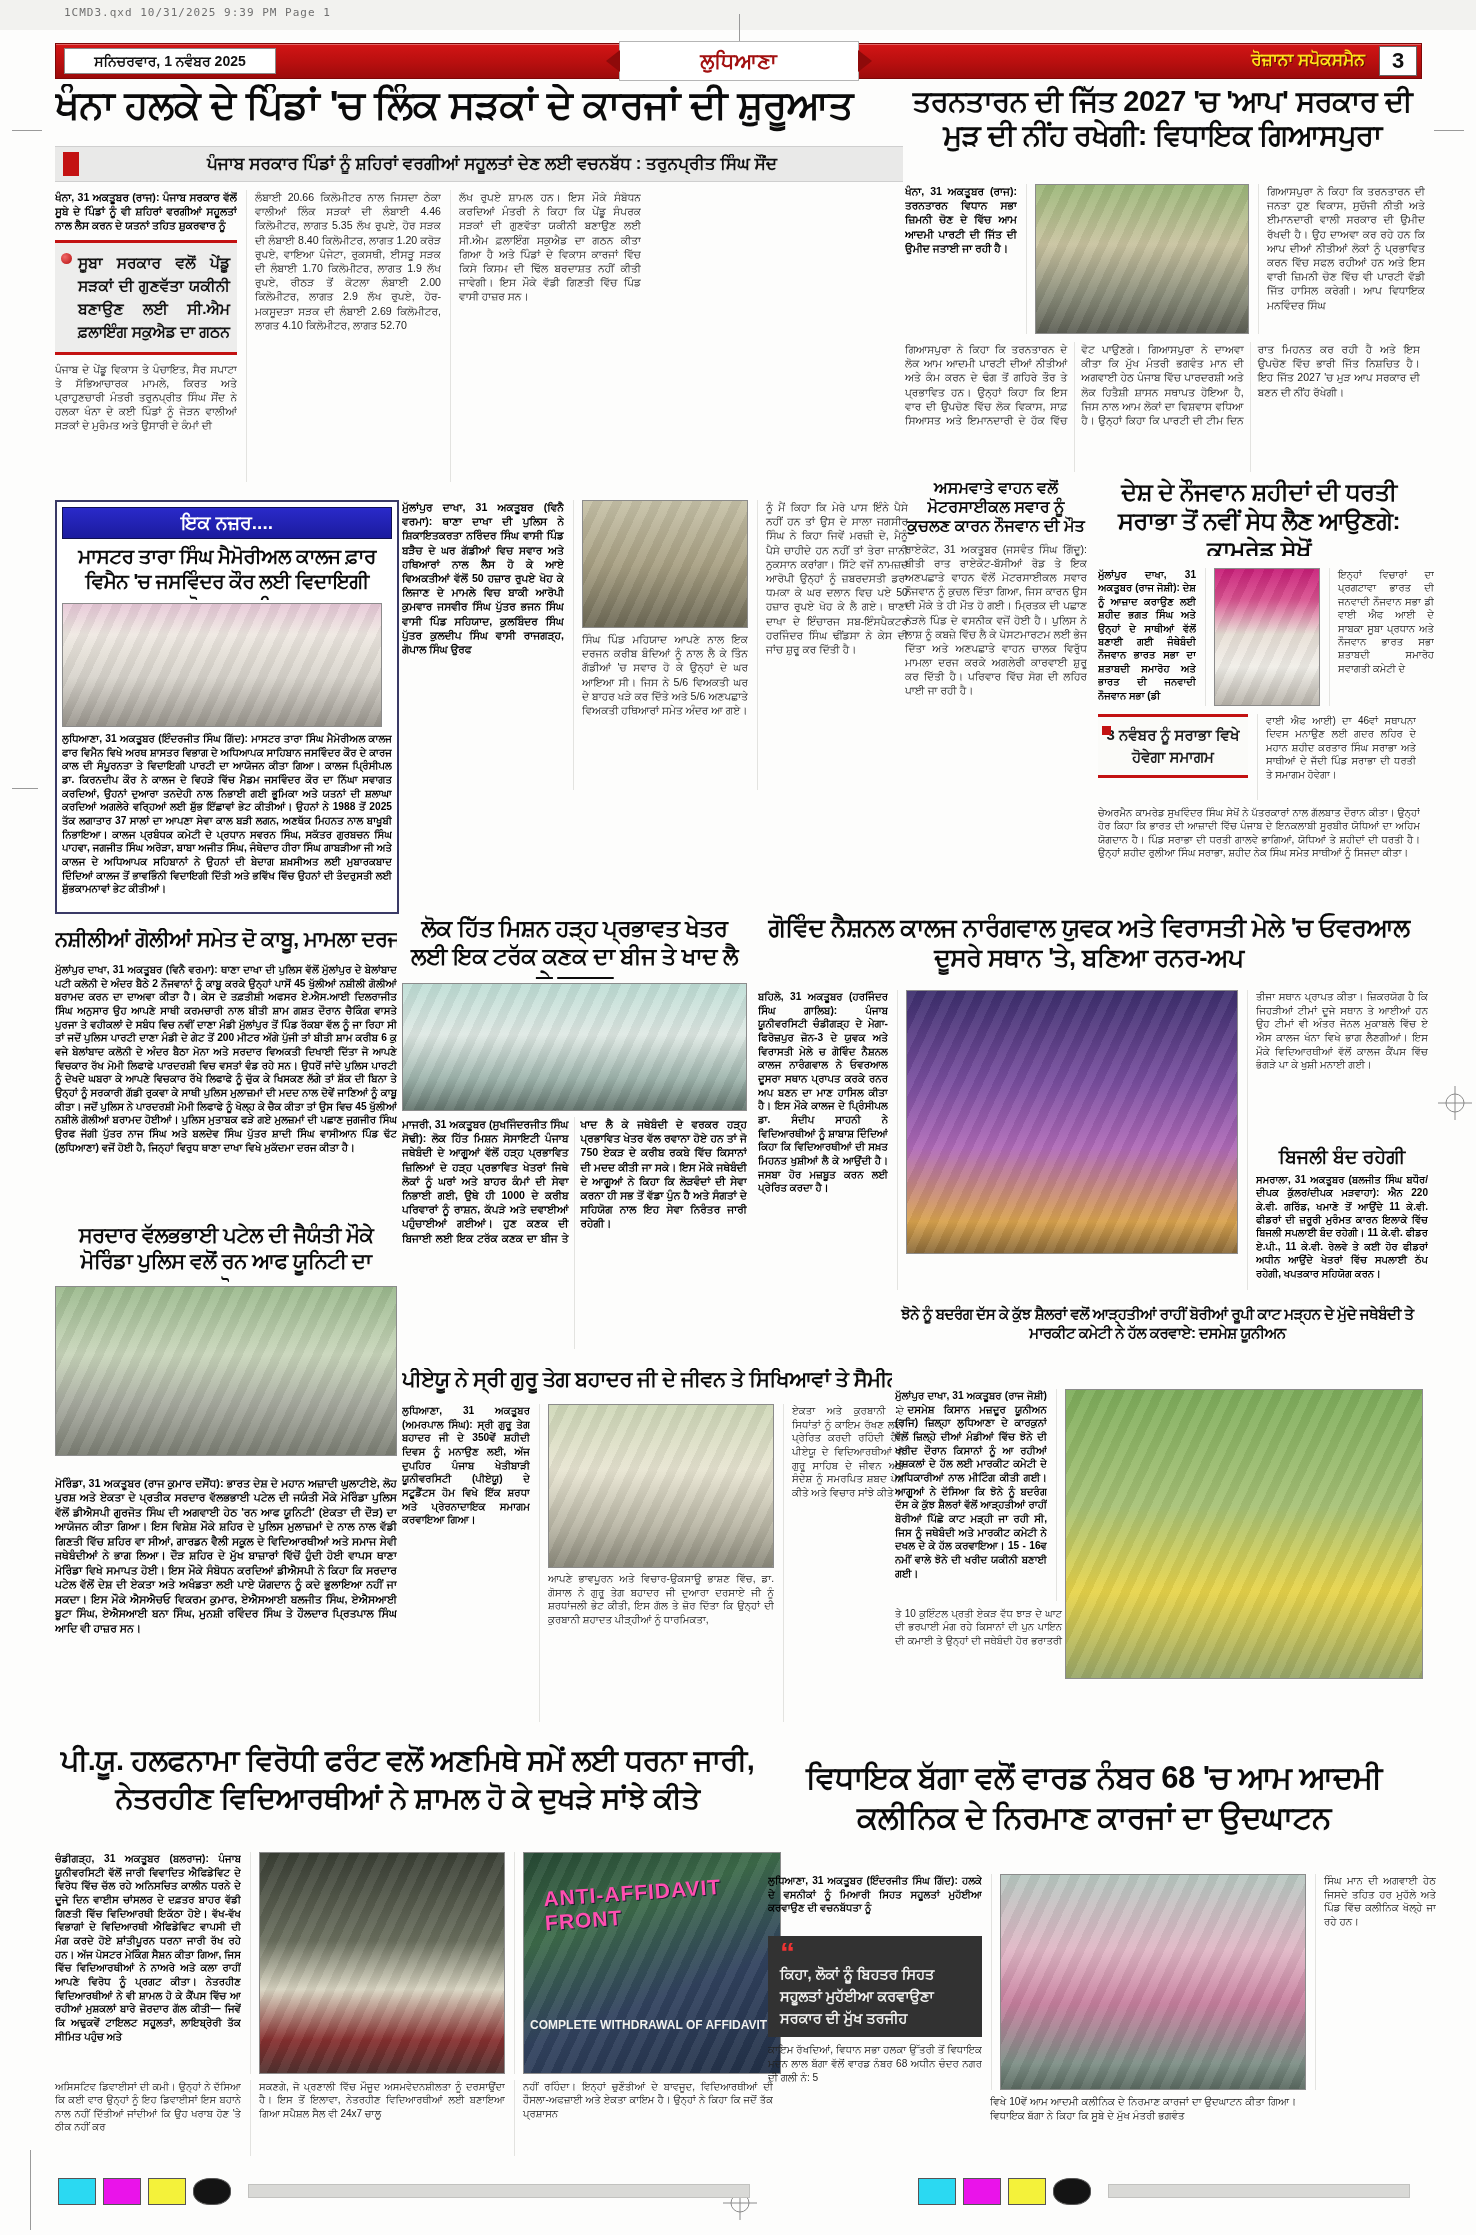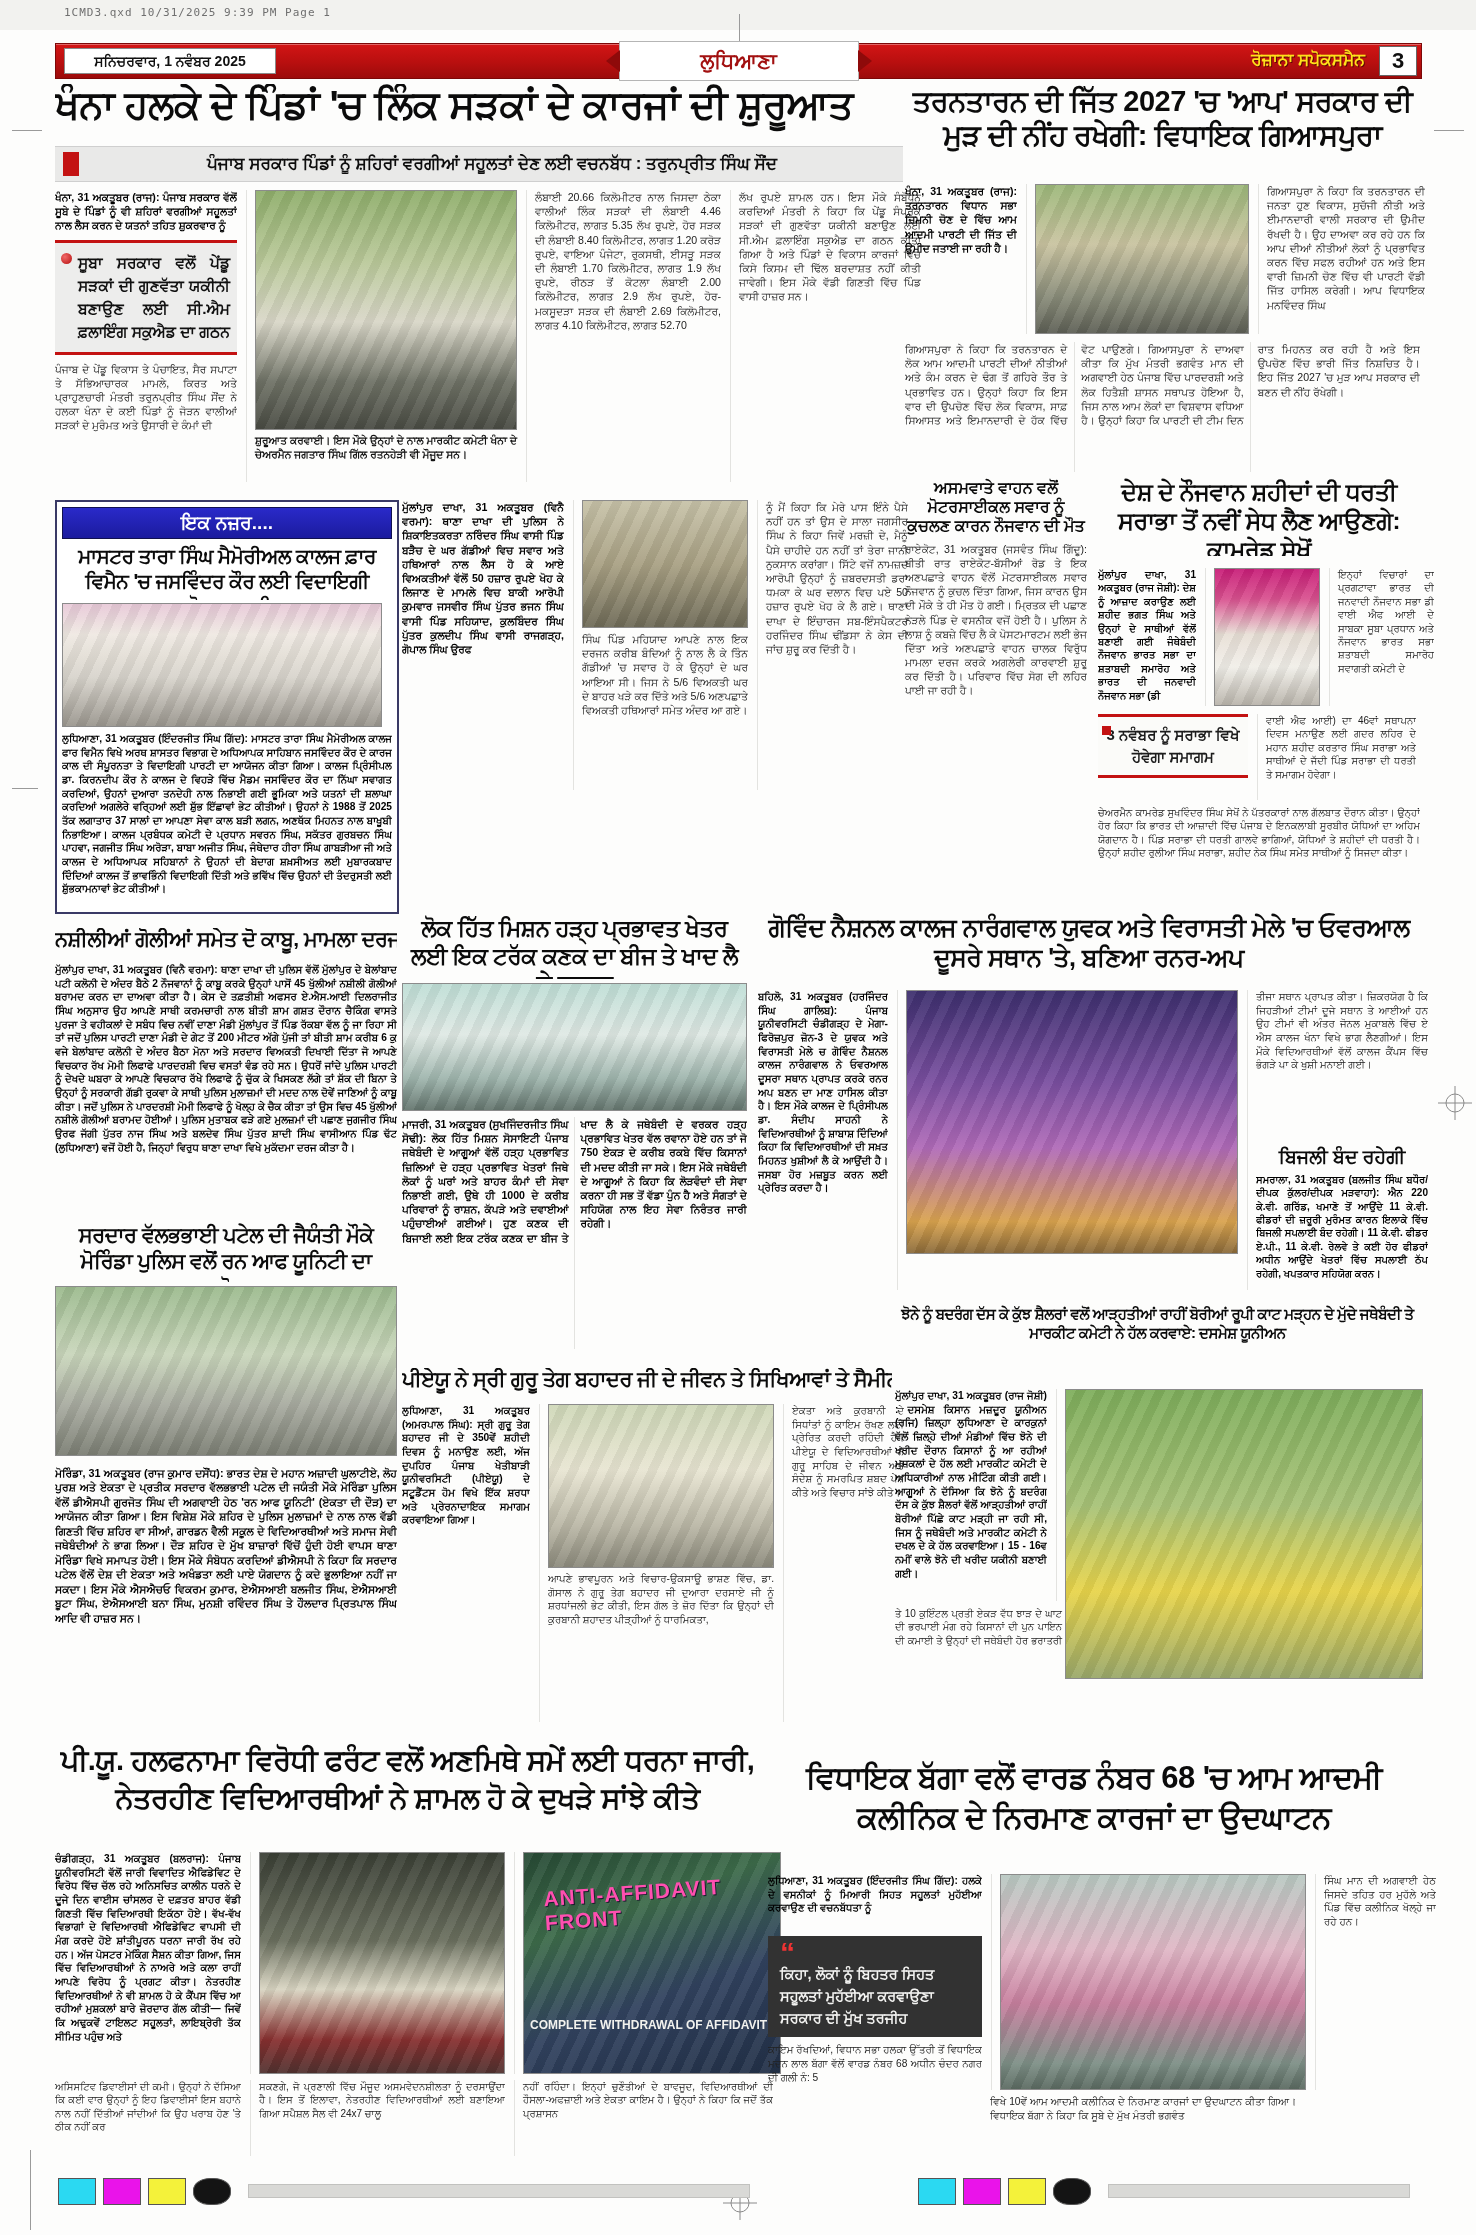--- a/index.html
+++ b/index.html
@@ -142,24 +142,20 @@
 </div>
 <div class="abs flexrow" style="left:55px;top:190px;width:848px;height:292px;">
   <div class="tcol body-txt" style="width:182px;height:292px;">
     <span class="byline">ਖੰਨਾ, 31 ਅਕਤੂਬਰ (ਰਾਜ): ਪੰਜਾਬ ਸਰਕਾਰ ਵੱਲੋਂ ਸੂਬੇ ਦੇ ਪਿੰਡਾਂ ਨੂੰ ਵੀ ਸ਼ਹਿਰਾਂ ਵਰਗੀਆਂ ਸਹੂਲਤਾਂ ਨਾਲ ਲੈਸ ਕਰਨ ਦੇ ਯਤਨਾਂ ਤਹਿਤ ਸ਼ੁਕਰਵਾਰ ਨੂੰ</span>
     <div class="pullquote">
       <span class="dot"></span>
       <span class="pqt">ਸੂਬਾ ਸਰਕਾਰ ਵਲੋਂ ਪੇਂਡੂ ਸੜਕਾਂ ਦੀ ਗੁਣਵੱਤਾ ਯਕੀਨੀ ਬਣਾਉਣ ਲਈ ਸੀ.ਐਮ ਫ਼ਲਾਇੰਗ ਸਕੁਐਡ ਦਾ ਗਠਨ</span>
     </div>
     <span>ਪੰਜਾਬ ਦੇ ਪੇਂਡੂ ਵਿਕਾਸ ਤੇ ਪੰਚਾਇਤ, ਸੈਰ ਸਪਾਟਾ ਤੇ ਸੱਭਿਆਚਾਰਕ ਮਾਮਲੇ, ਕਿਰਤ ਅਤੇ ਪ੍ਰਾਹੁਣਚਾਰੀ ਮੰਤਰੀ ਤਰੁਨਪ੍ਰੀਤ ਸਿੰਘ ਸੌਂਦ ਨੇ ਹਲਕਾ ਖੰਨਾ ਦੇ ਕਈ ਪਿੰਡਾਂ ਨੂੰ ਜੋੜਨ ਵਾਲੀਆਂ ਸੜਕਾਂ ਦੇ ਮੁਰੰਮਤ ਅਤੇ ਉਸਾਰੀ ਦੇ ਕੰਮਾਂ ਦੀ</span>
   </div>
-  <div class="tcol" style="width:262px;">
-    <div class="ph ph-road" style="width:260px;height:238px;"></div>
-    <div class="caption" style="margin-top:4px;">ਸ਼ੁਰੂਆਤ ਕਰਵਾਈ। ਇਸ ਮੌਕੇ ਉਨ੍ਹਾਂ ਦੇ ਨਾਲ ਮਾਰਕੀਟ ਕਮੇਟੀ ਖੰਨਾ ਦੇ ਚੇਅਰਮੈਨ ਜਗਤਾਰ ਸਿੰਘ ਗਿੱਲ ਰਤਨਹੇੜੀ ਵੀ ਮੌਜੂਦ ਸਨ।</div>
-  </div>
   <div class="tcol body-txt" style="width:186px;height:292px;">ਲੰਬਾਈ 20.66 ਕਿਲੋਮੀਟਰ ਨਾਲ ਜਿਸਦਾ ਠੇਕਾ ਵਾਲੀਆਂ ਲਿੰਕ ਸੜਕਾਂ ਦੀ ਲੰਬਾਈ 4.46 ਕਿਲੋਮੀਟਰ, ਲਾਗਤ 5.35 ਲੱਖ ਰੁਪਏ, ਹੋਰ ਸੜਕ ਦੀ ਲੰਬਾਈ 8.40 ਕਿਲੋਮੀਟਰ, ਲਾਗਤ 1.20 ਕਰੋੜ ਰੁਪਏ, ਵਾਇਆ ਪੰਜੇਟਾ, ਰੁਕਸਥੀ, ਈਸੜੂ ਸੜਕ ਦੀ ਲੰਬਾਈ 1.70 ਕਿਲੋਮੀਟਰ, ਲਾਗਤ 1.9 ਲੱਖ ਰੁਪਏ, ਰੀਠੜ ਤੋਂ ਕੋਟਲਾ ਲੰਬਾਈ 2.00 ਕਿਲੋਮੀਟਰ, ਲਾਗਤ 2.9 ਲੱਖ ਰੁਪਏ, ਹੋਰ-ਮਕਸੂਦੜਾ ਸੜਕ ਦੀ ਲੰਬਾਈ 2.69 ਕਿਲੋਮੀਟਰ, ਲਾਗਤ 4.10 ਕਿਲੋਮੀਟਰ, ਲਾਗਤ 52.70</div>
   <div class="tcol body-txt" style="width:182px;height:292px;">ਲੱਖ ਰੁਪਏ ਸ਼ਾਮਲ ਹਨ। ਇਸ ਮੌਕੇ ਸੰਬੋਧਨ ਕਰਦਿਆਂ ਮੰਤਰੀ ਨੇ ਕਿਹਾ ਕਿ ਪੇਂਡੂ ਸੰਪਰਕ ਸੜਕਾਂ ਦੀ ਗੁਣਵੱਤਾ ਯਕੀਨੀ ਬਣਾਉਣ ਲਈ ਸੀ.ਐਮ ਫ਼ਲਾਇੰਗ ਸਕੁਐਡ ਦਾ ਗਠਨ ਕੀਤਾ ਗਿਆ ਹੈ ਅਤੇ ਪਿੰਡਾਂ ਦੇ ਵਿਕਾਸ ਕਾਰਜਾਂ ਵਿੱਚ ਕਿਸੇ ਕਿਸਮ ਦੀ ਢਿੱਲ ਬਰਦਾਸ਼ਤ ਨਹੀਂ ਕੀਤੀ ਜਾਵੇਗੀ। ਇਸ ਮੌਕੇ ਵੱਡੀ ਗਿਣਤੀ ਵਿੱਚ ਪਿੰਡ ਵਾਸੀ ਹਾਜ਼ਰ ਸਨ।</div>
 </div>
 
 <div class="abs hl c" style="left:905px;top:84px;width:515px;height:94px;font-size:29px;line-height:1.18;">ਤਰਨਤਾਰਨ ਦੀ ਜਿੱਤ 2027 'ਚ 'ਆਪ' ਸਰਕਾਰ ਦੀ ਮੁੜ ਦੀ ਨੀਂਹ ਰਖੇਗੀ: ਵਿਧਾਇਕ ਗਿਆਸਪੁਰਾ</div>
 <div class="abs flexrow" style="left:905px;top:184px;width:515px;height:150px;">
   <div class="tcol body-txt" style="width:112px;height:150px;">
     <span class="byline">ਖੰਨਾ, 31 ਅਕਤੂਬਰ (ਰਾਜ): ਤਰਨਤਾਰਨ ਵਿਧਾਨ ਸਭਾ ਜ਼ਿਮਨੀ ਚੋਣ ਦੇ ਵਿੱਚ ਆਮ ਆਦਮੀ ਪਾਰਟੀ ਦੀ ਜਿੱਤ ਦੀ ਉਮੀਦ ਜਤਾਈ ਜਾ ਰਹੀ ਹੈ।</span>
   </div>
   <div class="tcol" style="width:214px;">
@@ -252,21 +248,21 @@
       <div class="body-txt" style="margin-top:4px;height:110px;font-size:10px;">
         <span class="byline">ਸਮਰਾਲਾ, 31 ਅਕਤੂਬਰ (ਬਲਜੀਤ ਸਿੰਘ ਬਧੌਰ/ ਦੀਪਕ ਕੁੱਲਰ/ਦੀਪਕ ਮੜਵਾਹਾ): ਐਨ 220 ਕੇ.ਵੀ. ਗਰਿੱਡ, ਖਮਾਣੋ ਤੋਂ ਆਉਂਦੇ 11 ਕੇ.ਵੀ. ਫੀਡਰਾਂ ਦੀ ਜ਼ਰੂਰੀ ਮੁਰੰਮਤ ਕਾਰਨ ਇਲਾਕੇ ਵਿੱਚ ਬਿਜਲੀ ਸਪਲਾਈ ਬੰਦ ਰਹੇਗੀ। 11 ਕੇ.ਵੀ. ਫੀਡਰ ਏ.ਪੀ., 11 ਕੇ.ਵੀ. ਰੇਲਵੇ ਤੇ ਕਈ ਹੋਰ ਫੀਡਰਾਂ ਅਧੀਨ ਆਉਂਦੇ ਖੇਤਰਾਂ ਵਿੱਚ ਸਪਲਾਈ ਠੱਪ ਰਹੇਗੀ, ਖਪਤਕਾਰ ਸਹਿਯੋਗ ਕਰਨ।</span>
       </div>
     </div>
   </div>
 </div>
 
 <div class="abs" style="left:55px;top:1222px;width:342px;height:500px;">
   <div class="hl c" style="font-size:21px;height:60px;line-height:1.25;">ਸਰਦਾਰ ਵੱਲਭਭਾਈ ਪਟੇਲ ਦੀ ਜੈਯੰਤੀ ਮੌਕੇ ਮੋਰਿੰਡਾ ਪੁਲਿਸ ਵਲੋਂ ਰਨ ਆਫ ਯੂਨਿਟੀ ਦਾ ਆਯੋਜਨ</div>
   <div class="ph ph-run" style="width:340px;height:168px;margin-top:4px;"></div>
-  <div class="body-txt" style="margin-top:10px;height:252px;font-size:10.8px;">
+  <div class="body-txt" style="margin-top:20px;height:252px;font-size:10.8px;">
     <span class="byline">ਮੋਰਿੰਡਾ, 31 ਅਕਤੂਬਰ (ਰਾਜ ਕੁਮਾਰ ਦਸੌਂਧ): ਭਾਰਤ ਦੇਸ਼ ਦੇ ਮਹਾਨ ਅਜ਼ਾਦੀ ਘੁਲਾਟੀਏ, ਲੋਹ ਪੁਰਸ਼ ਅਤੇ ਏਕਤਾ ਦੇ ਪ੍ਰਤੀਕ ਸਰਦਾਰ ਵੱਲਭਭਾਈ ਪਟੇਲ ਦੀ ਜਯੰਤੀ ਮੌਕੇ ਮੋਰਿੰਡਾ ਪੁਲਿਸ ਵੱਲੋਂ ਡੀਐਸਪੀ ਗੁਰਜੋਤ ਸਿੰਘ ਦੀ ਅਗਵਾਈ ਹੇਠ 'ਰਨ ਆਫ ਯੂਨਿਟੀ' (ਏਕਤਾ ਦੀ ਦੌੜ) ਦਾ ਆਯੋਜਨ ਕੀਤਾ ਗਿਆ। ਇਸ ਵਿਸ਼ੇਸ਼ ਮੌਕੇ ਸ਼ਹਿਰ ਦੇ ਪੁਲਿਸ ਮੁਲਾਜ਼ਮਾਂ ਦੇ ਨਾਲ ਨਾਲ ਵੱਡੀ ਗਿਣਤੀ ਵਿੱਚ ਸ਼ਹਿਰ ਵਾ ਸੀਆਂ, ਗਾਰਡਨ ਵੈਲੀ ਸਕੂਲ ਦੇ ਵਿਦਿਆਰਥੀਆਂ ਅਤੇ ਸਮਾਜ ਸੇਵੀ ਜਥੇਬੰਦੀਆਂ ਨੇ ਭਾਗ ਲਿਆ। ਦੌੜ ਸ਼ਹਿਰ ਦੇ ਮੁੱਖ ਬਾਜ਼ਾਰਾਂ ਵਿੱਚੋਂ ਹੁੰਦੀ ਹੋਈ ਵਾਪਸ ਥਾਣਾ ਮੋਰਿੰਡਾ ਵਿਖੇ ਸਮਾਪਤ ਹੋਈ। ਇਸ ਮੌਕੇ ਸੰਬੋਧਨ ਕਰਦਿਆਂ ਡੀਐਸਪੀ ਨੇ ਕਿਹਾ ਕਿ ਸਰਦਾਰ ਪਟੇਲ ਵੱਲੋਂ ਦੇਸ਼ ਦੀ ਏਕਤਾ ਅਤੇ ਅਖੰਡਤਾ ਲਈ ਪਾਏ ਯੋਗਦਾਨ ਨੂੰ ਕਦੇ ਭੁਲਾਇਆ ਨਹੀਂ ਜਾ ਸਕਦਾ। ਇਸ ਮੌਕੇ ਐਸਐਚਓ ਵਿਕਰਮ ਕੁਮਾਰ, ਏਐਸਆਈ ਬਲਜੀਤ ਸਿੰਘ, ਏਐਸਆਈ ਬੂਟਾ ਸਿੰਘ, ਏਐਸਆਈ ਬਨਾ ਸਿੰਘ, ਮੁਨਸ਼ੀ ਰਵਿੰਦਰ ਸਿੰਘ ਤੇ ਹੌਲਦਾਰ ਪ੍ਰਿਤਪਾਲ ਸਿੰਘ ਆਦਿ ਵੀ ਹਾਜ਼ਰ ਸਨ।</span>
   </div>
 </div>
 
 <div class="abs" style="left:895px;top:1305px;width:525px;height:440px;">
   <div class="hl c" style="font-size:15px;height:76px;line-height:1.25;">ਝੋਨੇ ਨੂੰ ਬਦਰੰਗ ਦੱਸ ਕੇ ਕੁੱਝ ਸ਼ੈਲਰਾਂ ਵਲੋਂ ਆੜ੍ਹਤੀਆਂ ਰਾਹੀਂ ਬੋਰੀਆਂ ਰੂਪੀ ਕਾਟ ਮੜ੍ਹਨ ਦੇ ਮੁੱਦੇ ਜਥੇਬੰਦੀ ਤੇ ਮਾਰਕੀਟ ਕਮੇਟੀ ਨੇ ਹੱਲ ਕਰਵਾਏ: ਦਸਮੇਸ਼ ਯੂਨੀਅਨ</div>
   <div class="flexrow" style="margin-top:8px;height:212px;">
     <div class="tcol body-txt" style="width:152px;height:290px;font-size:10.2px;">
       <span class="byline">ਮੁੱਲਾਂਪੁਰ ਦਾਖਾ, 31 ਅਕਤੂਬਰ (ਰਾਜ ਜੋਸ਼ੀ) : ਦਸਮੇਸ਼ ਕਿਸਾਨ ਮਜ਼ਦੂਰ ਯੂਨੀਅਨ (ਰਜਿ) ਜ਼ਿਲ੍ਹਾ ਲੁਧਿਆਣਾ ਦੇ ਕਾਰਕੁਨਾਂ ਵੱਲੋਂ ਜ਼ਿਲ੍ਹੇ ਦੀਆਂ ਮੰਡੀਆਂ ਵਿੱਚ ਝੋਨੇ ਦੀ ਖਰੀਦ ਦੌਰਾਨ ਕਿਸਾਨਾਂ ਨੂੰ ਆ ਰਹੀਆਂ ਮੁਸ਼ਕਲਾਂ ਦੇ ਹੱਲ ਲਈ ਮਾਰਕੀਟ ਕਮੇਟੀ ਦੇ ਅਧਿਕਾਰੀਆਂ ਨਾਲ ਮੀਟਿੰਗ ਕੀਤੀ ਗਈ। ਆਗੂਆਂ ਨੇ ਦੱਸਿਆ ਕਿ ਝੋਨੇ ਨੂੰ ਬਦਰੰਗ ਦੱਸ ਕੇ ਕੁੱਝ ਸ਼ੈਲਰਾਂ ਵੱਲੋਂ ਆੜ੍ਹਤੀਆਂ ਰਾਹੀਂ ਬੋਰੀਆਂ ਪਿੱਛੇ ਕਾਟ ਮੜ੍ਹੀ ਜਾ ਰਹੀ ਸੀ, ਜਿਸ ਨੂੰ ਜਥੇਬੰਦੀ ਅਤੇ ਮਾਰਕੀਟ ਕਮੇਟੀ ਨੇ ਦਖਲ ਦੇ ਕੇ ਹੱਲ ਕਰਵਾਇਆ। 15 - 16ਵ ਨਮੀਂ ਵਾਲੇ ਝੋਨੇ ਦੀ ਖਰੀਦ ਯਕੀਨੀ ਬਣਾਈ ਗਈ।</span>
     </div>

